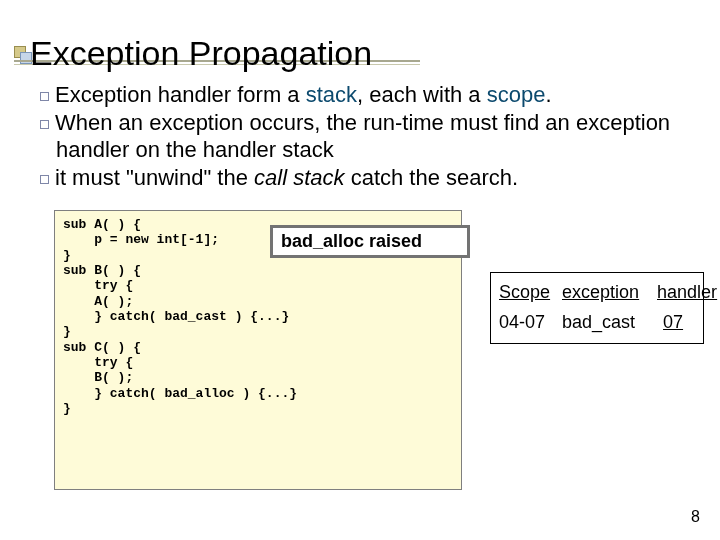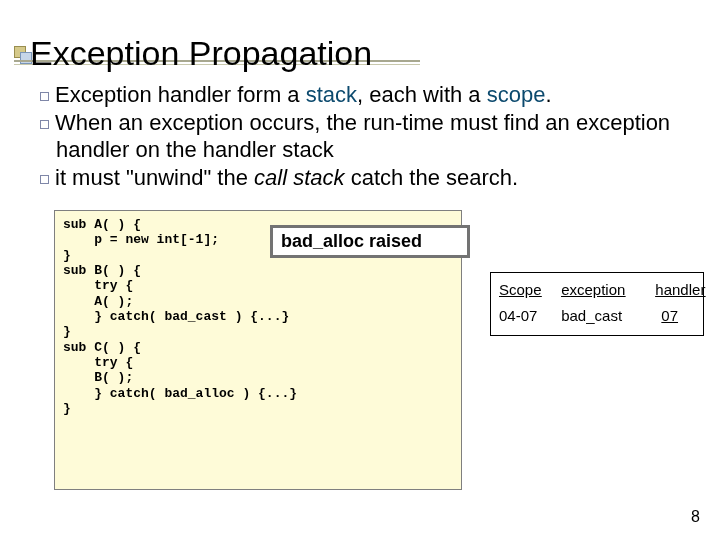--- a/index.html
+++ b/index.html
@@ -118,21 +118,21 @@
   
   .scopetable {
     position: absolute;
     left: 490px;
     top: 272px;
     width: 214px;
     border: 1px solid #000;
     background: #fff;
     box-sizing: border-box;
     padding: 6px 6px 8px 8px;
-    font-size: 15px;
+    font-size: 18px;
     line-height: 1.45;
   }
   .scopetable .hdr span { text-decoration: underline; }
   .scopetable .hdr, .scopetable .row { white-space: nowrap; }
   .scopetable .row { margin-top: 4px; }
   .col1 { display:inline-block; width:58px; }
   .col2 { display:inline-block; width:96px; }
   .col3 { display:inline-block; width:28px;text-decoration:underline; }
   .hdr .col1 { width:58px; }
   .hdr .col2 { width:90px; }

